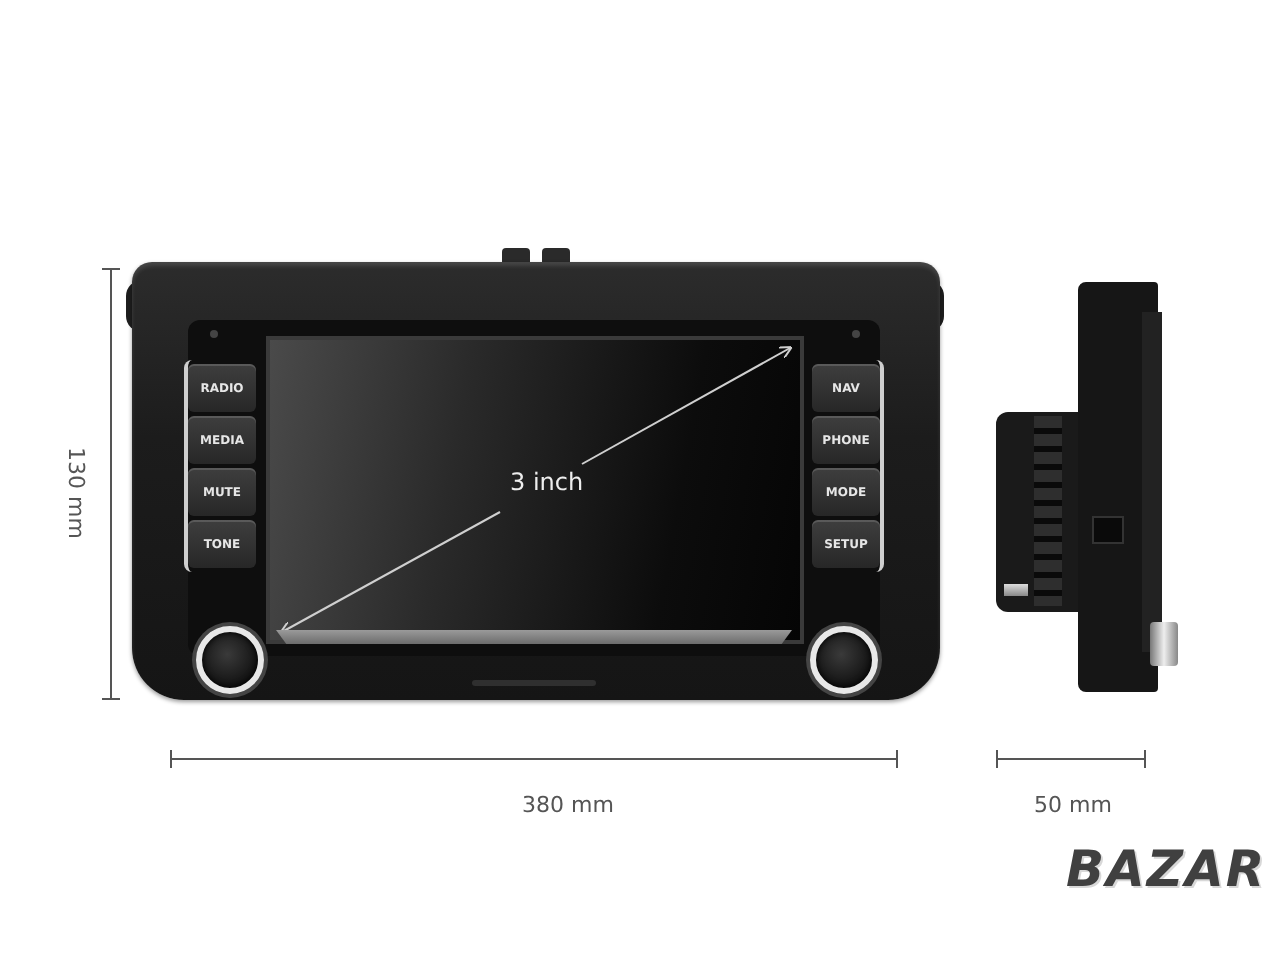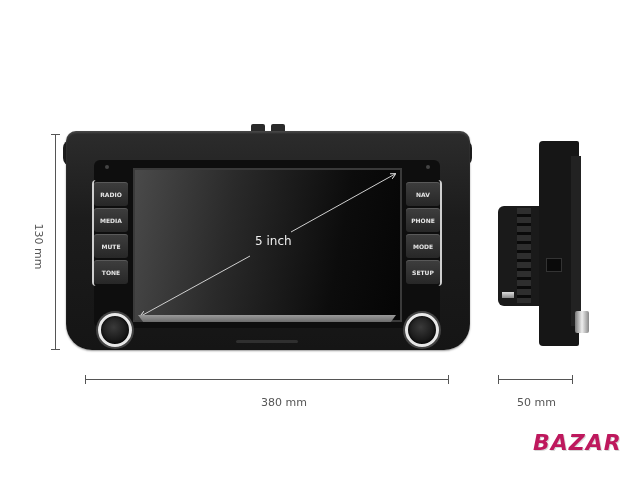--- a/index.html
+++ b/index.html
@@ -58,21 +58,21 @@
     
     .side-main { left:539px; top:141px; width:40px; height:205px; background:#161616; border-radius:4px 2px 2px 4px; }
     .side-front { left:571px; top:156px; width:10px; height:170px; background:#222; }
     .side-back { left:498px; top:206px; width:44px; height:100px; background:#1a1a1a; border-radius:6px 0 0 6px; }
     .side-conn { left:517px; top:208px; width:14px; height:95px;
       background:repeating-linear-gradient(180deg,#2e2e2e 0 6px,#0a0a0a 6px 9px); }
     .side-knob { left:575px; top:311px; width:14px; height:22px; background:linear-gradient(90deg,#777,#eee,#888); border-radius:2px; }
     .side-pin { left:502px; top:292px; width:12px; height:6px; background:linear-gradient(180deg,#ddd,#888); }
     .side-latch { left:546px; top:258px; width:14px; height:12px; background:#0a0a0a; border:1px solid #333; }
 
-    .watermark { left:533px; top:430px; color:#be185d; font-size:22px; font-weight:bold; font-style:italic;
+    .watermark { left:533px; top:420px; color:#404040; font-size:25px; font-weight:bold; font-style:italic;
       text-shadow: 1px 1px 0 #d8d8d8, -1px -1px 0 #ffffff; letter-spacing:1px; font-family:"DejaVu Sans", sans-serif; }
   </style>
 </head>
 <body>
 
 <div>
   <div class="abs dim-line" style="left:55px;top:134px;width:1px;height:215px;"></div>
   <div class="abs dim-tick" style="left:51px;top:134px;width:9px;height:1px;"></div>
   <div class="abs dim-tick" style="left:51px;top:349px;width:9px;height:1px;"></div>
   <div class="abs dim-label" style="left:8px;top:240px;transform:rotate(90deg);transform-origin:center;width:60px;text-align:center;">130 mm</div>
@@ -99,21 +99,21 @@
   <div class="abs screen">
     <svg class="abs" style="left:0;top:0;" width="265" height="150">
       <defs>
         <marker id="ah" markerWidth="6" markerHeight="6" refX="5" refY="3" orient="auto">
           <path d="M0,0 L6,3 L0,6" fill="none" stroke="#cfcfcf" stroke-width="1"></path>
         </marker>
       </defs>
       <line x1="115" y1="86" x2="6" y2="146" stroke="#cfcfcf" stroke-width="1" marker-end="url(#ah)"></line>
       <line x1="156" y1="62" x2="260" y2="4" stroke="#cfcfcf" stroke-width="1" marker-end="url(#ah)"></line>
     </svg>
-    <div class="abs screen-label" style="left:120px;top:64px;">5 inch</div>
+    <div class="abs screen-label" style="left:120px;top:64px;">3 inch</div>
   </div>
   <div class="abs screen-lip"></div>
 
   <div class="abs btn-col left" style="left:92px;top:180px;">
     <div class="hu-btn">RADIO</div>
     <div class="hu-btn">MEDIA</div>
     <div class="hu-btn">MUTE</div>
     <div class="hu-btn">TONE</div>
   </div>
 

